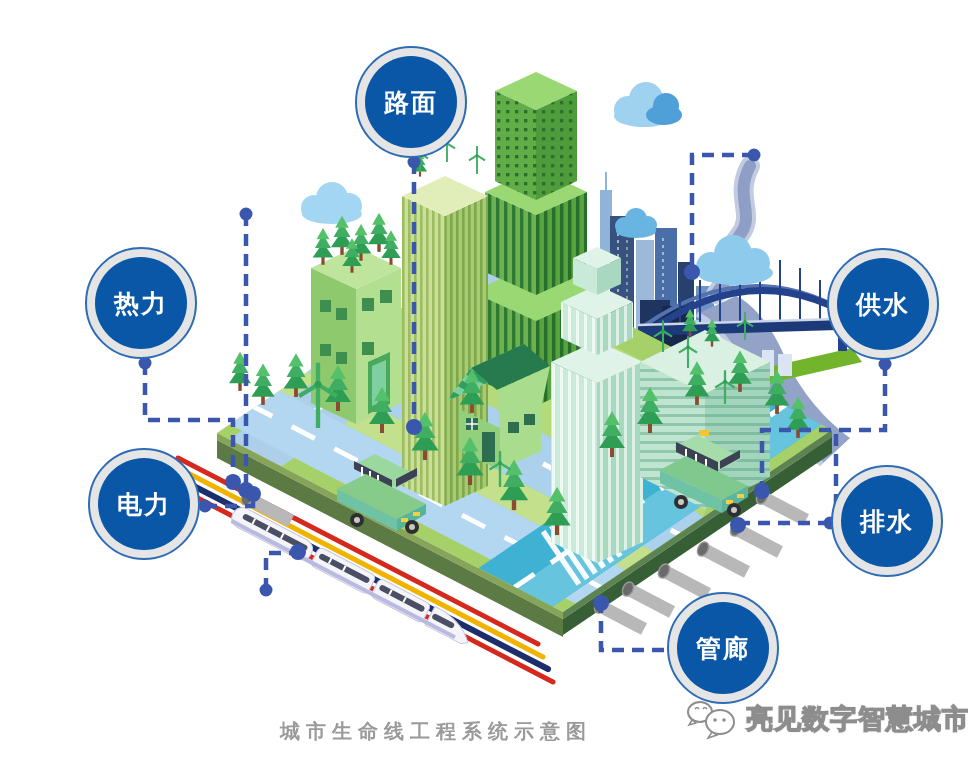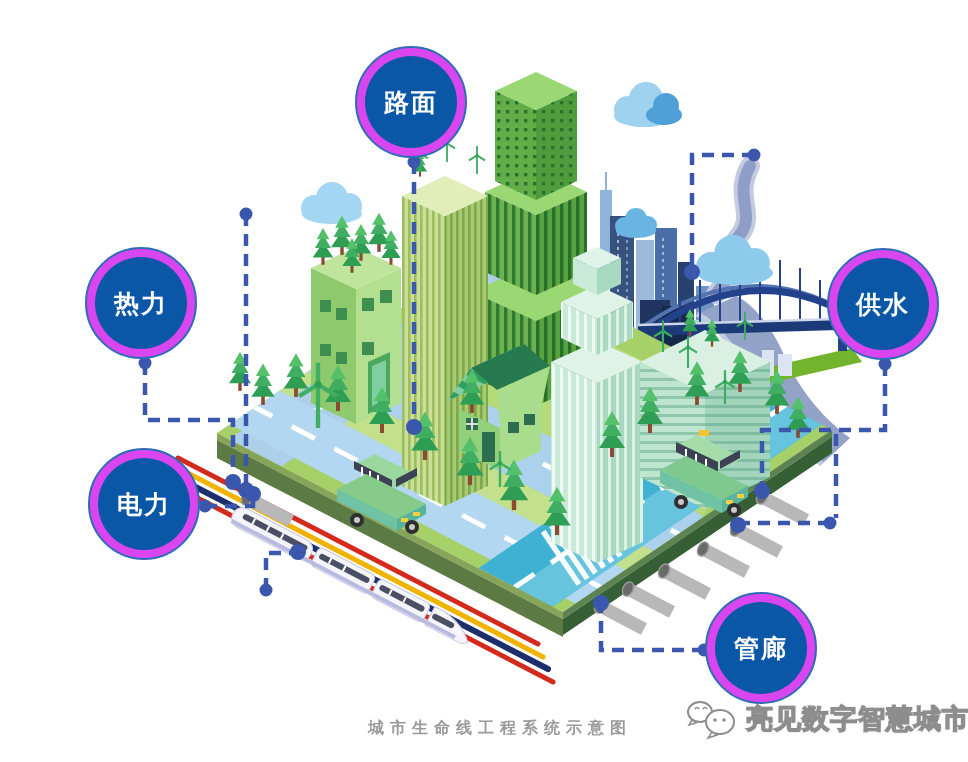--- a/index.html
+++ b/index.html
@@ -1,25 +1,25 @@
 <!DOCTYPE html>
 <html><head>
 <meta charset="utf-8">
 <style>
   html,body{margin:0;padding:0;background:#fff;}
   #stage{position:relative;width:968px;height:762px;background:#ffffff;overflow:hidden;
          font-family:"Liberation Sans","DejaVu Sans",sans-serif;}
   #scene-svg{position:absolute;left:0;top:0;}
   .node{position:absolute;width:112px;height:112px;border:2px solid #2e6cb5;border-radius:50%;
-        background:#d946ef;display:flex;align-items:center;justify-content:center;box-sizing:border-box;text-align:right;}
+        background:#e5e5e5;display:flex;align-items:center;justify-content:center;box-sizing:border-box;text-align:right;}
   .node-inner{width:92px;height:92px;border-radius:50%;background:#0b57a7;display:flex;
         align-items:center;justify-content:center;color:#ffffff;font-size:25px;font-weight:700;
         letter-spacing:2px;}
-  #caption{position:absolute;left:280px;top:718px;width:440px;text-align:center;color:#9a9a9a;
-        font-size:16px;font-weight:600;letter-spacing:6px;}
+  #caption{position:absolute;left:280px;top:718px;width:440px;text-align:left;color:#9a9a9a;
+        font-size:20px;font-weight:600;letter-spacing:6px;}
   #watermark{position:absolute;left:684px;top:696px;display:flex;align-items:center;gap:4px;}
   #watermark .wm-text{color:#ffffff;font-size:27px;font-weight:700;letter-spacing:1px;
         -webkit-text-stroke:1.3px #8d8d8d;text-shadow:0 0 2px rgba(120,120,120,.55);white-space:nowrap;}
 </style>
 </head>
 <body>
 
 <div id="stage">
 
 <svg id="scene-svg" width="968" height="762" viewBox="0 0 968 762">
@@ -446,21 +446,24 @@
     </div>
   <div class="node" style="left:827px;top:248px">
     <div class="node-inner">供水</div>
     </div>
   <div class="node" style="left:85px;top:247px">
     <div class="node-inner">热力</div>
     </div>
   <div class="node" style="left:88px;top:448px">
     <div class="node-inner">电力</div>
     </div>
-  <div class="node" style="left:705px;top:592px">
+  <div class="node" style="left:831px;top:465px">
+    <div class="node-inner">排水</div>
+    </div>
+  <div class="node" style="left:667px;top:592px">
     <div class="node-inner">管廊</div>
     </div>
 
   <div id="caption">城市生命线工程系统示意图</div>
 
   <div id="watermark">
     <svg width="58" height="46" viewBox="0 0 58 46">
       <ellipse cx="16" cy="16" rx="12" ry="10" fill="#ffffff" stroke="#8d8d8d" stroke-width="2"></ellipse>
       <path d="M8,24 l-3,5 l7,-2 z" fill="#ffffff" stroke="#8d8d8d" stroke-width="1.5"></path>
       <path d="M11,13 q2,-3 4,0 M19,13 q2,-3 4,0" fill="none" stroke="#8d8d8d" stroke-width="1.5"></path>

